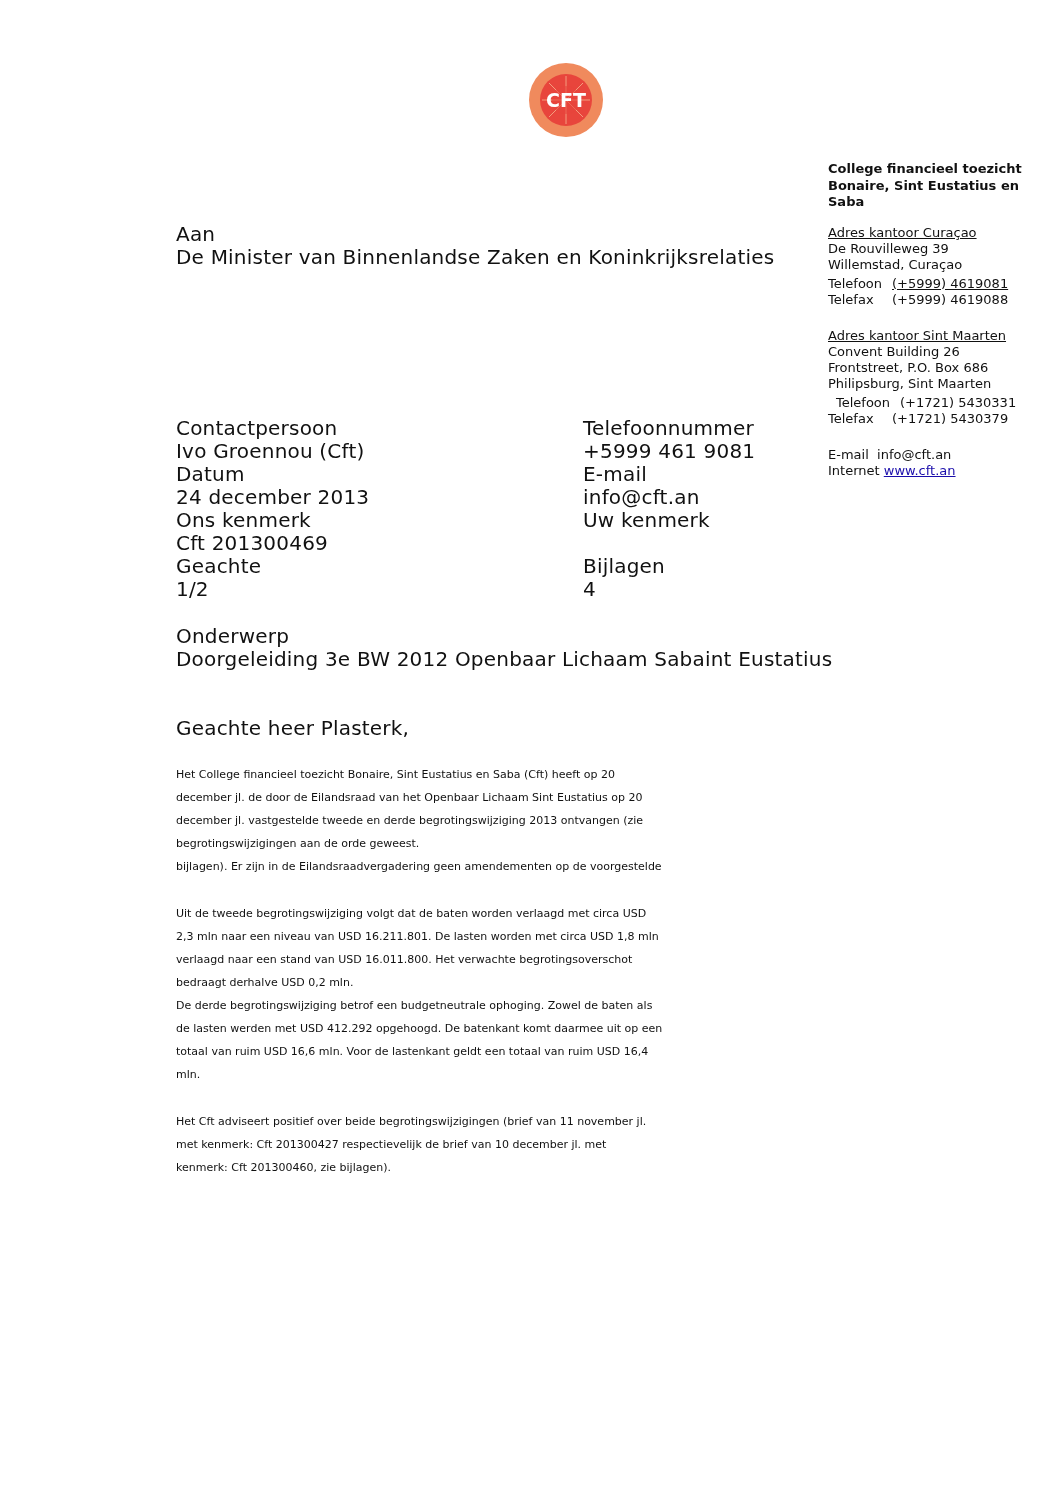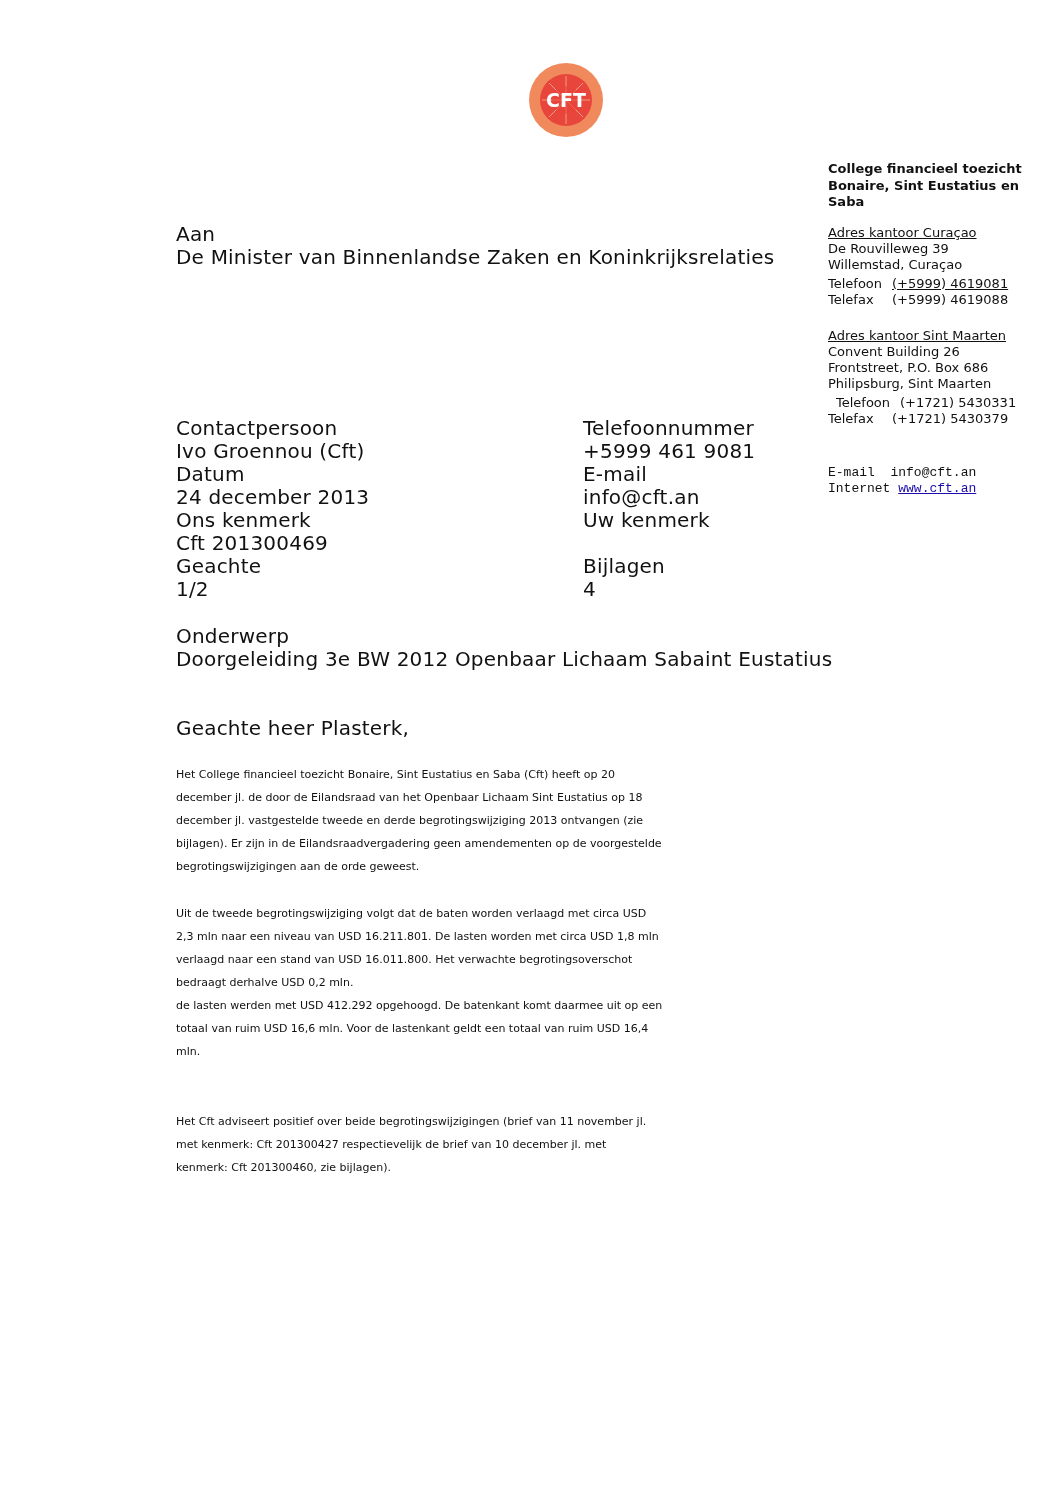--- a/index.html
+++ b/index.html
@@ -53,21 +53,21 @@
 
 <div class="abs side" style="top:328px;">
   <div class="u">Adres kantoor Sint Maarten</div>
   <div>Convent Building 26</div>
   <div>Frontstreet, P.O. Box 686</div>
   <div>Philipsburg, Sint Maarten</div>
   <div class="tabrow" style="margin-top:3px;margin-left:8px;"><span class="k">Telefoon</span><span>(+1721) 5430331</span></div>
   <div class="tabrow"><span class="k">Telefax</span><span>(+1721) 5430379</span></div>
 </div>
 
-<div class="abs side" style="top:465px;font-family:Liberation Mono, monospace;">
+<div class="abs side" style="top:447px;">
   <div><span>E-mail</span>&nbsp; <span>info@cft.an</span></div>
   <div><span>Internet</span> <a class="link">www.cft.an</a></div>
 </div>
 
 <div class="abs main" style="top:223px;">
   <div>Aan</div>
   <div>De Minister van Binnenlandse Zaken en Koninkrijksrelaties</div>
 </div>
 
 <div class="abs main" style="top:417px; width:640px;">
@@ -107,31 +107,32 @@
 
 <div class="abs main" style="top:625px;">
   <div>Onderwerp</div>
   <div>Doorgeleiding 3e BW 2012 Openbaar Lichaam Sabaint Eustatius</div>
 </div>
 
 <div class="abs main" style="top:717px;">Geachte heer Plasterk,</div>
 
 <div class="abs para" style="top:763px;">
   <div>Het College financieel toezicht Bonaire, Sint Eustatius en Saba (Cft) heeft op 20</div>
-  <div>december jl. de door de Eilandsraad van het Openbaar Lichaam Sint Eustatius op 18</div>
+  <div>december jl. de door de Eilandsraad van het Openbaar Lichaam Sint Eustatius op 20</div>
   <div>december jl. vastgestelde tweede en derde begrotingswijziging 2013 ontvangen (zie</div>
+  <div>begrotingswijzigingen aan de orde geweest.</div>
   <div>bijlagen). Er zijn in de Eilandsraadvergadering geen amendementen op de voorgestelde</div>
-  <div>begrotingswijzigingen aan de orde geweest.</div>
 </div>
 
 <div class="abs para" style="top:902px;">
   <div>Uit de tweede begrotingswijziging volgt dat de baten worden verlaagd met circa USD</div>
   <div>2,3 mln naar een niveau van USD 16.211.801. De lasten worden met circa USD 1,8 mln</div>
   <div>verlaagd naar een stand van USD 16.011.800. Het verwachte begrotingsoverschot</div>
   <div>bedraagt derhalve USD 0,2 mln.</div>
+  <div>De derde begrotingswijziging betrof een budgetneutrale ophoging. Zowel de baten als</div>
   <div>de lasten werden met USD 412.292 opgehoogd. De batenkant komt daarmee uit op een</div>
   <div>totaal van ruim USD 16,6 mln. Voor de lastenkant geldt een totaal van ruim USD 16,4</div>
   <div>mln.</div>
 </div>
 
 <div class="abs para" style="top:1110px;">
   <div>Het Cft adviseert positief over beide begrotingswijzigingen (brief van 11 november jl.</div>
   <div>met kenmerk: Cft 201300427 respectievelijk de brief van 10 december jl. met</div>
   <div>kenmerk: Cft 201300460, zie bijlagen).</div>
 </div>

